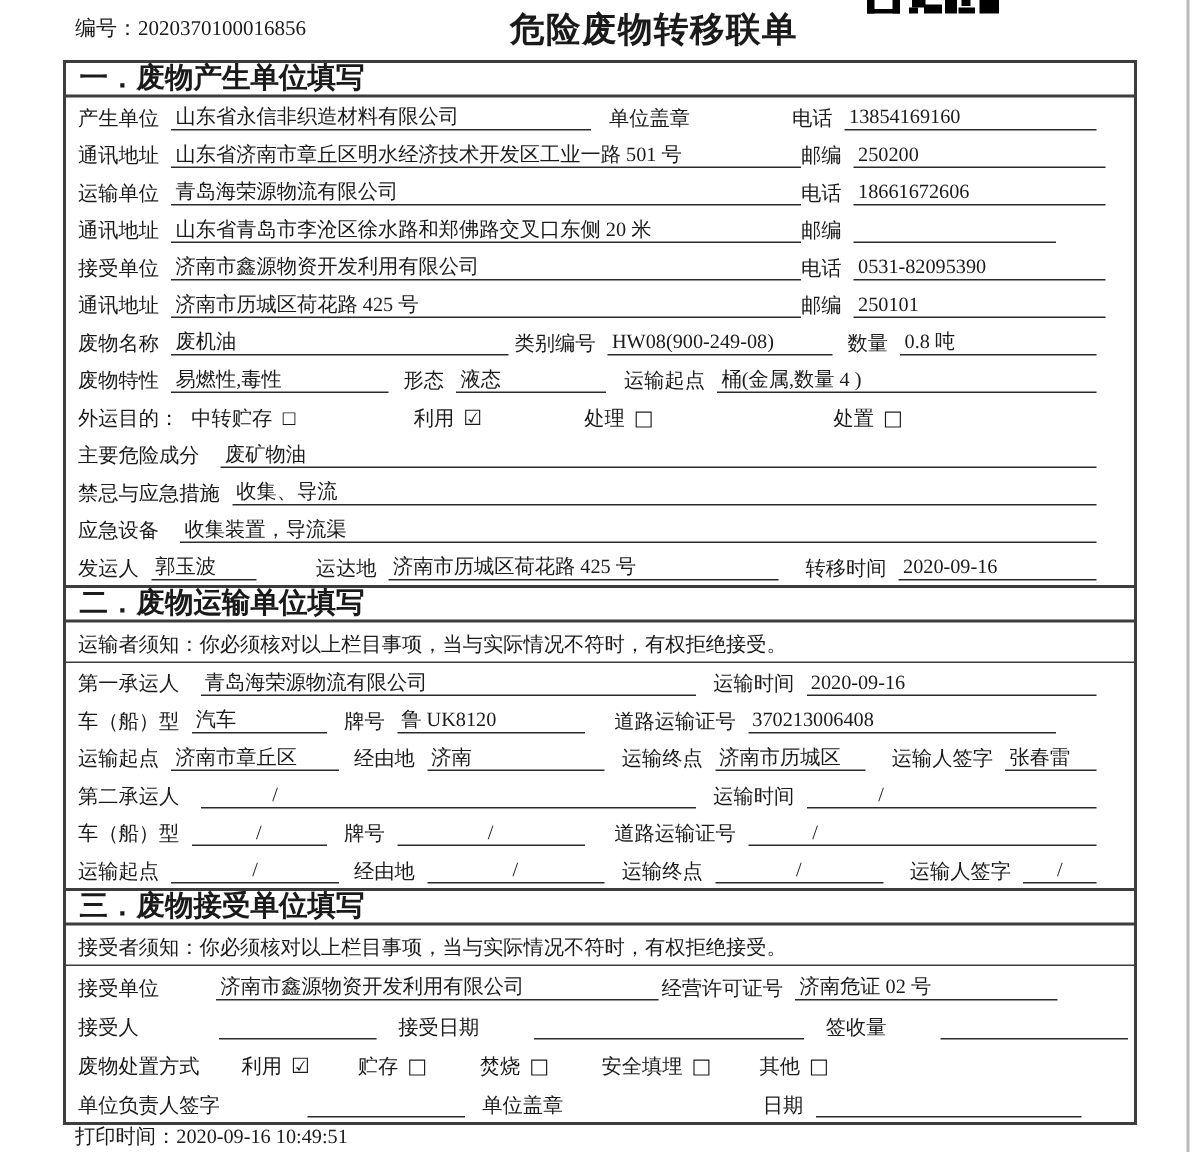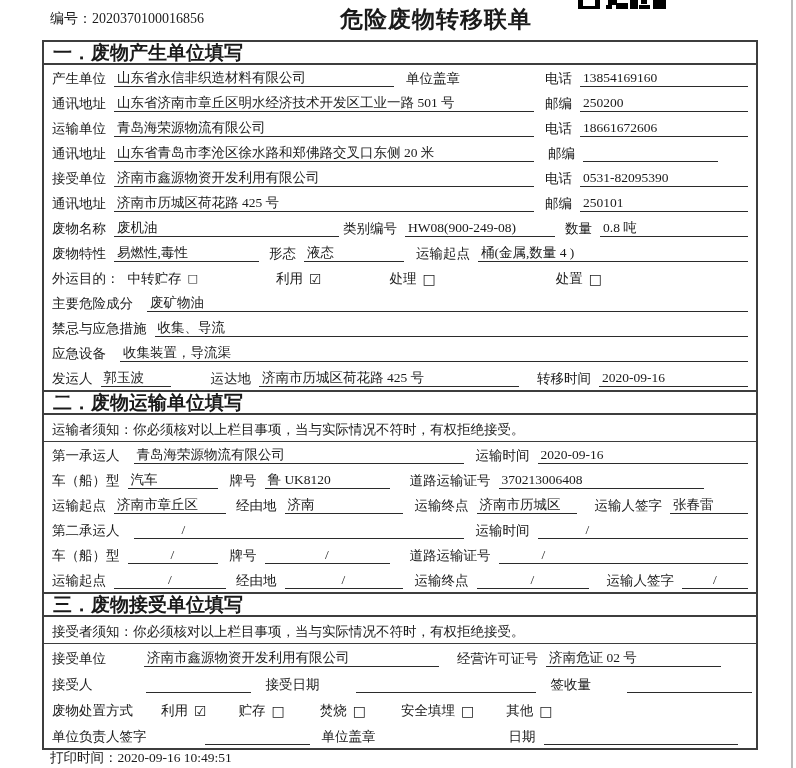--- a/index.html
+++ b/index.html
@@ -14,21 +14,21 @@
              font-family:"Liberation Sans","DejaVu Sans",sans-serif;letter-spacing:1px;}
   .qr{position:absolute;left:578px;top:0;}
 
   
   .form{position:absolute;left:42px;top:40px;width:716px;box-sizing:border-box;
         border:2px solid #3d3d3d;background:#fff;}
   .sec + .sec{border-top:2px solid #3d3d3d;}
   .sec-title{height:23px;line-height:22px;padding-left:9px;font-size:19px;font-weight:bold;
              font-family:"Liberation Sans","DejaVu Sans",sans-serif;
              border-bottom:2px solid #3d3d3d;box-sizing:border-box;}
-  .row{display:flex;align-items:flex-end;height:25px;padding:0 8px 3px 8px;
+  .row{display:flex;align-items:flex-end;height:25px;padding:0 25px 3px 8px;
        font-size:13.5px;box-sizing:border-box;}
   .sec3 .row{height:26px;}
   .row.notice{height:27px;border-bottom:1.5px solid #3d3d3d;}
   .lbl{line-height:17px;white-space:nowrap;margin-right:8px;flex:none;}
   .u{line-height:17px;border-bottom:1px solid #2b2b2b;white-space:nowrap;
      padding:0 3px;flex:none;min-height:17px;box-sizing:border-box;}
   .uf{flex:1 1 auto;}
   .ind{text-indent:45px;}
   .ctr{text-align:center;}
   .opt{display:flex;align-items:flex-end;line-height:17px;white-space:nowrap;flex:none;}
@@ -237,21 +237,21 @@
     <div class="sec sec3">
       <div class="sec-title">三．废物接受单位填写</div>
 
       <div class="row notice">
         <span class="lbl">接受者须知：你必须核对以上栏目事项，当与实际情况不符时，有权拒绝接受。</span>
       </div>
 
       <div class="row">
         <span class="lbl">接受单位</span>
         <span class="u" style="width:295px;margin-left:30px">济南市鑫源物资开发利用有限公司</span>
-        <span class="lbl" style="margin-left:18px">经营许可证号</span>
+        <span class="lbl" style="margin-left:2px">经营许可证号</span>
         <span class="u" style="width:175px">济南危证 02 号</span>
       </div>
 
       <div class="row">
         <span class="lbl">接受人</span>
         <span class="u" style="width:105px;margin-left:45px"></span>
         <span class="lbl" style="margin-left:15px">接受日期</span>
         <span class="u" style="width:180px;margin-left:28px"></span>
         <span class="lbl" style="margin-left:15px">签收量</span>
         <span class="u" style="width:125px;margin-left:28px"></span>

